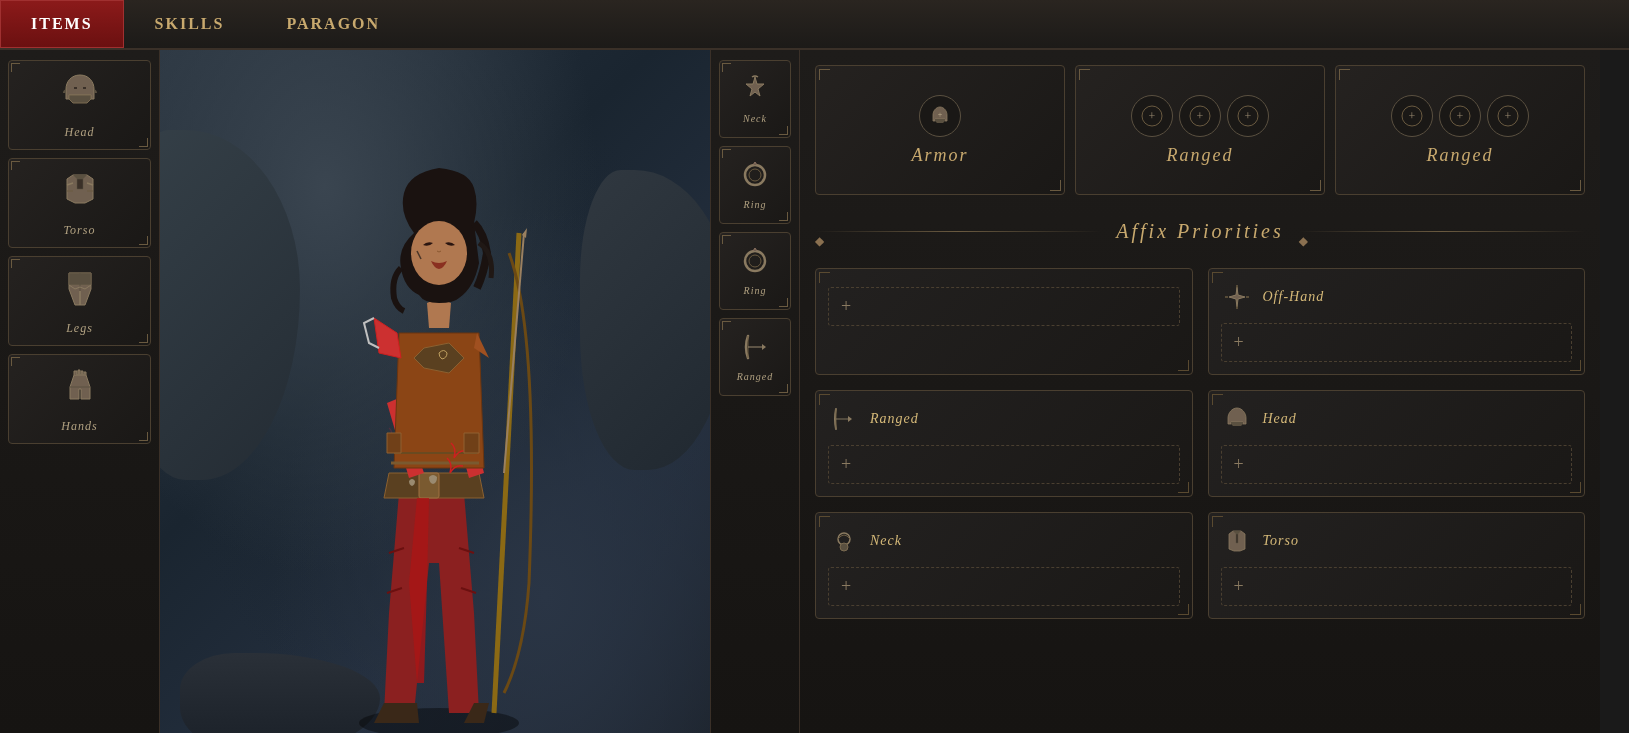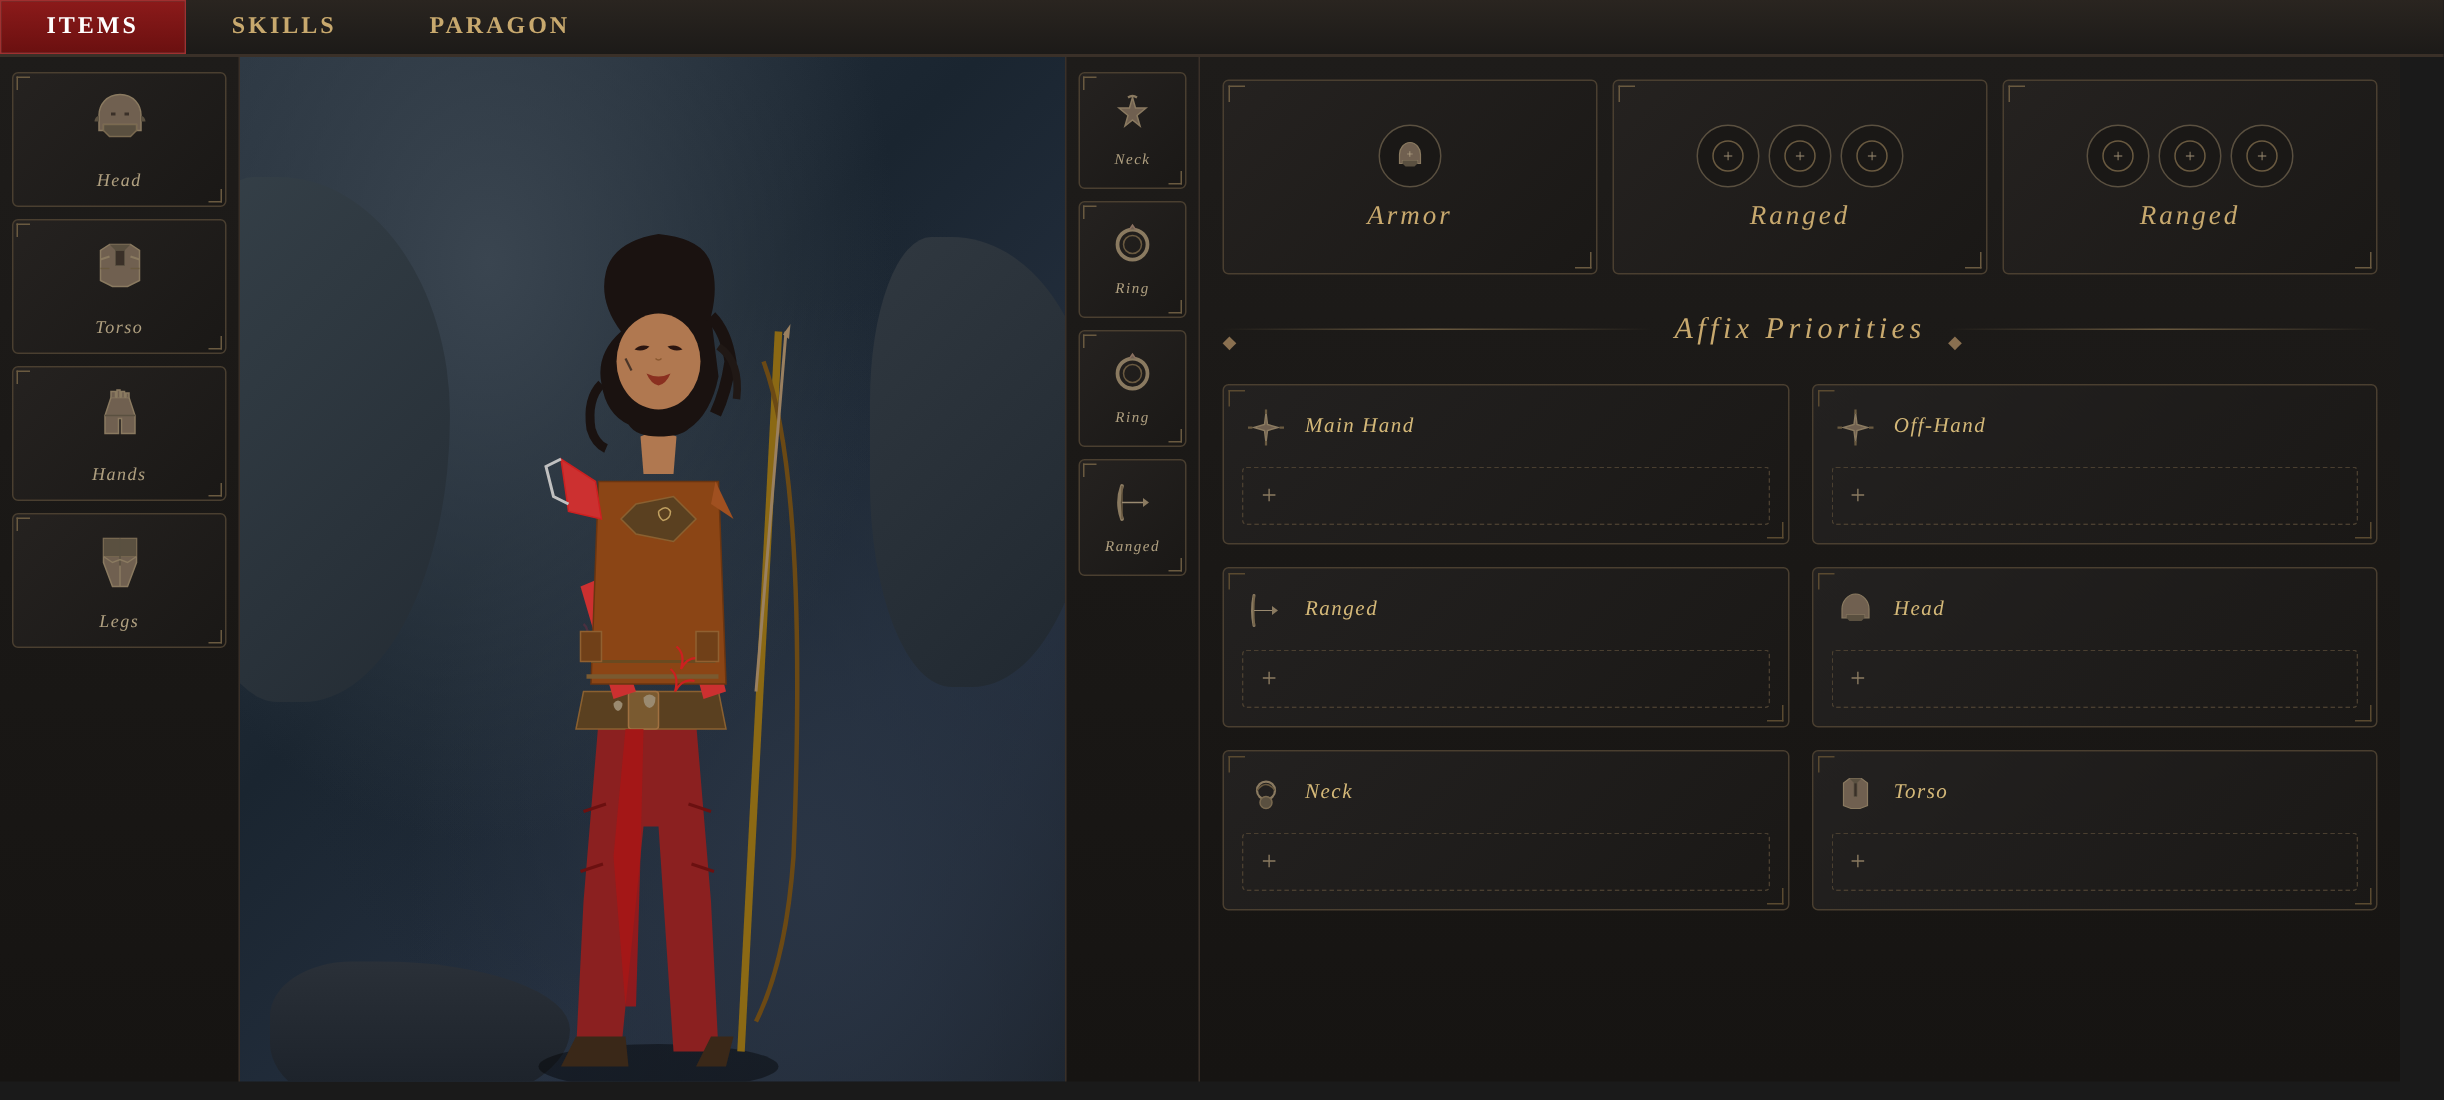--- a/index.html
+++ b/index.html
@@ -13,21 +13,21 @@
       position: relative;
     }
 
     
     .top-nav {
       display: flex;
       align-items: center;
       background: linear-gradient(180deg, #2a2520 0%, #1c1a18 100%);
       border-bottom: 2px solid #3a3028;
       padding: 0;
-      height: 38px;
+      height: 50px;
       position: relative;
       z-index: 10;
     }
 
     .nav-tab {
       padding: 12px 30px;
       font-size: 16px;
       font-weight: bold;
       letter-spacing: 2px;
       cursor: pointer;
@@ -464,38 +464,38 @@
           <path d="M8 16 L14 14 M34 16 L28 14" stroke="#8a7a60" stroke-width="1.5"></path>
           <path d="M8 22 L14 22 M34 22 L28 22" stroke="#6a5a40" stroke-width="1"></path>
         </svg>
       </div>
       <div class="equip-slot-label">Torso</div>
     </div>
 
     <div class="equip-slot">
       <div class="equip-slot-icon">
         <svg width="42" height="42" viewBox="0 0 42 42" fill="none">
-          <path d="M15 10 L11 22 L11 34 L20 34 L20 24 L22 24 L22 34 L31 34 L31 22 L27 10 Z" fill="#706050" stroke="#8a7a60" stroke-width="1"></path>
-          <path d="M18 10 L18 6 L15 6 L15 10 M21 10 L21 5 L19 5 L19 10 M24 10 L24 6 L22 6 L22 10 M27 10 L27 7 L25 7 L25 10" fill="#706050" stroke="#8a7a60" stroke-width="1"></path>
-          <path d="M11 22 L31 22" stroke="#5a5040" stroke-width="1"></path>
-        </svg>
-      </div>
-      <div class="equip-slot-label">Hands</div>
-    </div>
-
-    <div class="equip-slot">
-      <div class="equip-slot-icon">
-        <svg width="42" height="42" viewBox="0 0 42 42" fill="none">
           <path d="M10 6 L10 22 L16 38 L21 38 L21 24 L21 24 L21 38 L26 38 L32 22 L32 6 Z" fill="#706050" stroke="#8a7a60" stroke-width="1"></path>
           <path d="M10 6 L32 6 L32 18 L10 18 Z" fill="#5a5040" stroke="#7a6a50" stroke-width="0.5"></path>
           <path d="M21 6 L21 24" stroke="#5a5040" stroke-width="1"></path>
           <path d="M10 18 L16 22 L21 20 L26 22 L32 18" stroke="#8a7a60" stroke-width="1"></path>
         </svg>
       </div>
       <div class="equip-slot-label">Legs</div>
+    </div>
+
+    <div class="equip-slot">
+      <div class="equip-slot-icon">
+        <svg width="42" height="42" viewBox="0 0 42 42" fill="none">
+          <path d="M15 10 L11 22 L11 34 L20 34 L20 24 L22 24 L22 34 L31 34 L31 22 L27 10 Z" fill="#706050" stroke="#8a7a60" stroke-width="1"></path>
+          <path d="M18 10 L18 6 L15 6 L15 10 M21 10 L21 5 L19 5 L19 10 M24 10 L24 6 L22 6 L22 10 M27 10 L27 7 L25 7 L25 10" fill="#706050" stroke="#8a7a60" stroke-width="1"></path>
+          <path d="M11 22 L31 22" stroke="#5a5040" stroke-width="1"></path>
+        </svg>
+      </div>
+      <div class="equip-slot-label">Hands</div>
     </div>
   </div>
 
   <div class="character-view">
 
     <div class="cave-rock cave-rock-left"></div>
     <div class="cave-rock cave-rock-right"></div>
     <div class="cave-rock cave-rock-bottom"></div>
 
     <div class="char-figure">
@@ -694,29 +694,20 @@
       </div>
       <div class="affix-header-title">Affix Priorities</div>
       <div class="affix-header-line">
         <span style="color:#8a7050; font-size:12px;">◆</span>
       </div>
     </div>
 
     <div class="affix-grid">
 
       <div class="affix-card">
-        <div class="affix-card-header">
-          <div class="affix-card-icon">
-            <svg width="28" height="28" viewBox="0 0 28 28" fill="none">
-              <path d="M14 4 L15 12 L22 14 L15 16 L14 24 L13 16 L6 14 L13 12 Z" fill="#706050" stroke="#8a7a60" stroke-width="1"></path>
-              <path d="M14 2 L14 5 M14 23 L14 26 M2 14 L5 14 M23 14 L26 14" stroke="#6a5a40" stroke-width="1.5"></path>
-            </svg>
-          </div>
-          <div class="affix-card-title">Main Hand</div>
-        </div>
         <div class="affix-add-row">
           <span>+</span>
         </div>
       </div>
 
       <div class="affix-card">
         <div class="affix-card-header">
           <div class="affix-card-icon">
             <svg width="28" height="28" viewBox="0 0 28 28" fill="none">
               <path d="M14 4 L15 12 L22 14 L15 16 L14 24 L13 16 L6 14 L13 12 Z" fill="#706050" stroke="#8a7a60" stroke-width="1"></path>

